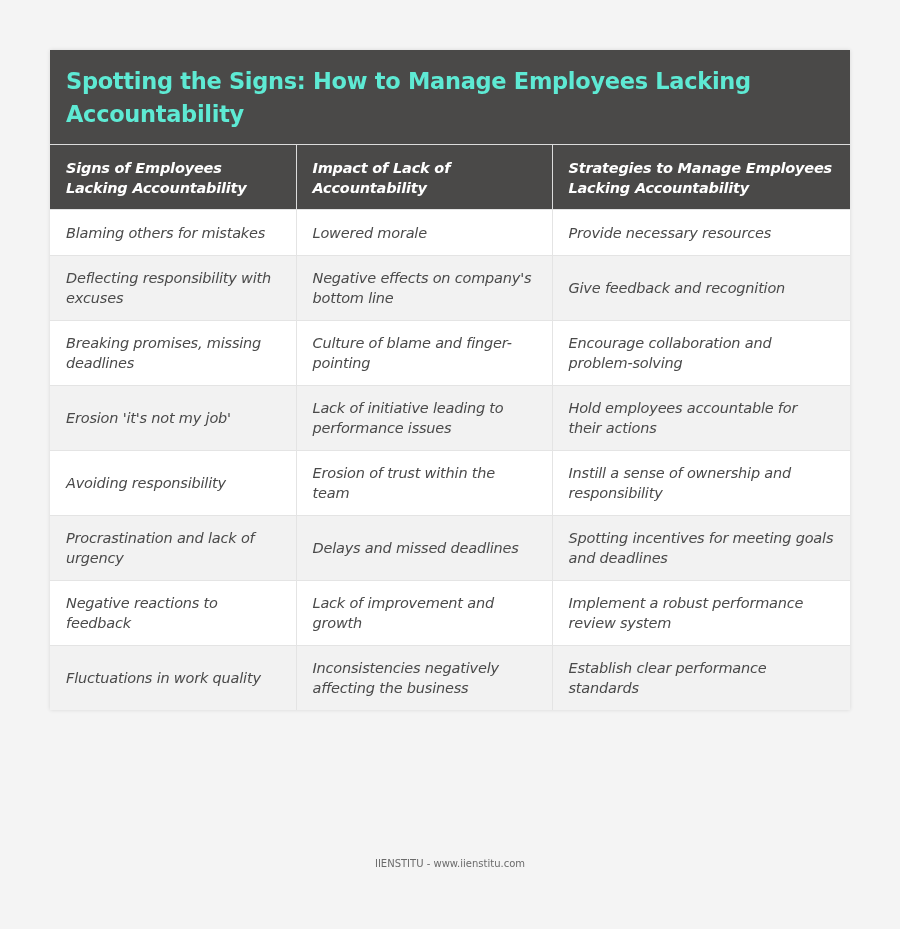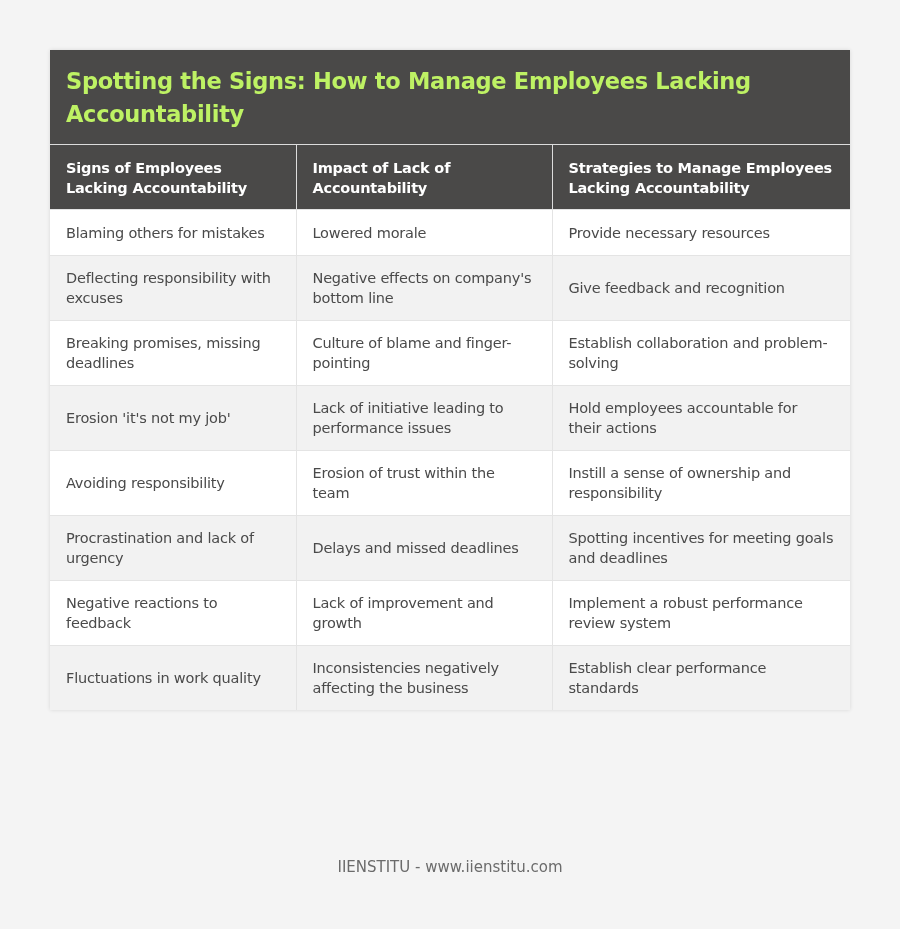--- a/index.html
+++ b/index.html
@@ -17,32 +17,33 @@
     .card {
       position: absolute;
       left: 50px;
       top: 50px;
       width: 800px;
       background: #ffffff;
       box-shadow: 0 0 4px rgba(0,0,0,0.12);
     }
     .title-bar {
       background: #4a4948;
-      color: #bef264;
+      color: #5eead4;
       padding: 15px 16px 13px 16px;
       font-size: 22.5px;
       font-weight: bold;
       line-height: 33px;
       border-bottom: 1px solid #dcdcdc;
       letter-spacing: -0.3px;
     }
     table {
       width: 800px;
       border-collapse: collapse;
       table-layout: fixed;
+      font-style: italic;
     }
     col.c1 { width: 246px; }
     col.c2 { width: 256px; }
     col.c3 { width: 298px; }
     thead th {
       background: #4a4948;
       color: #ffffff;
       text-align: left;
       font-size: 14.5px;
       font-weight: bold;
@@ -68,21 +69,21 @@
     tbody td:last-child { border-right: none; }
     tbody tr.short td { height: 45px; }
     tbody tr:nth-child(even) td { background: #f2f2f2; }
     tbody tr:nth-child(odd) td { background: #ffffff; }
     .footer {
       position: absolute;
       top: 858px;
       left: 0;
       width: 900px;
       text-align: center;
-      font-size: 15px;
+      font-size: 10px;
       color: #6b6b6b;
     }
   </style>
 </head>
 <body>
 
 <div class="card">
   <div class="title-bar">Spotting the Signs: How to Manage Employees Lacking Accountability</div>
   <table>
     <colgroup>
@@ -104,21 +105,21 @@
         <td>Provide necessary resources</td>
       </tr>
       <tr>
         <td>Deflecting responsibility with excuses</td>
         <td>Negative effects on company's bottom line</td>
         <td>Give feedback and recognition</td>
       </tr>
       <tr>
         <td>Breaking promises, missing deadlines</td>
         <td>Culture of blame and finger-pointing</td>
-        <td>Establish collaboration and problem-solving</td>
+        <td>Encourage collaboration and problem-solving</td>
       </tr>
       <tr>
         <td>Erosion 'it's not my job'</td>
         <td>Lack of initiative leading to performance issues</td>
         <td>Hold employees accountable for their actions</td>
       </tr>
       <tr>
         <td>Avoiding responsibility</td>
         <td>Erosion of trust within the team</td>
         <td>Instill a sense of ownership and responsibility</td>

